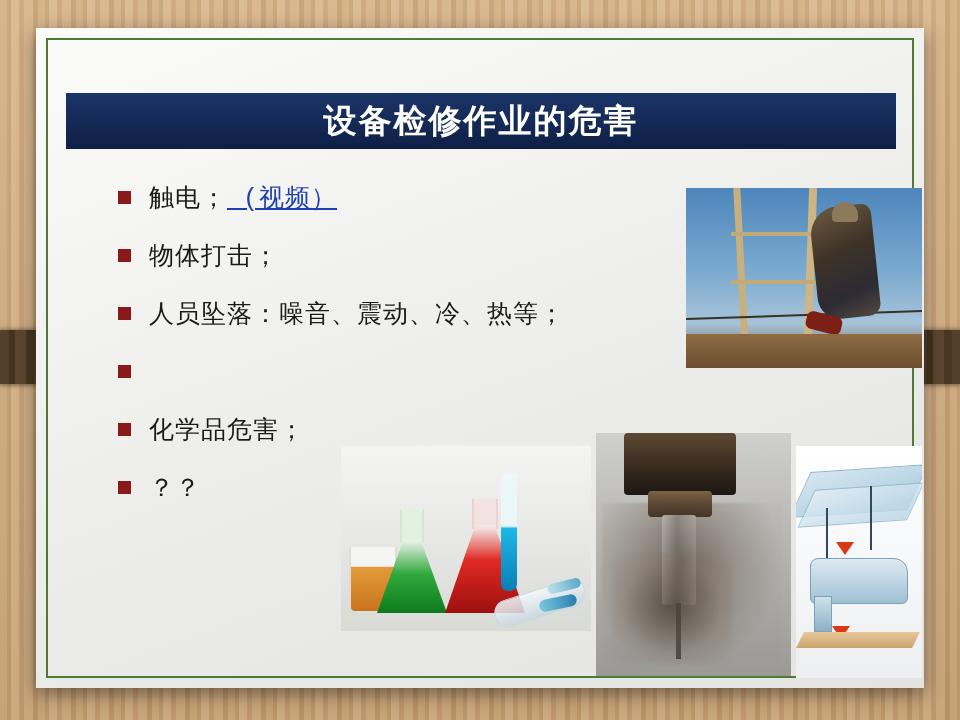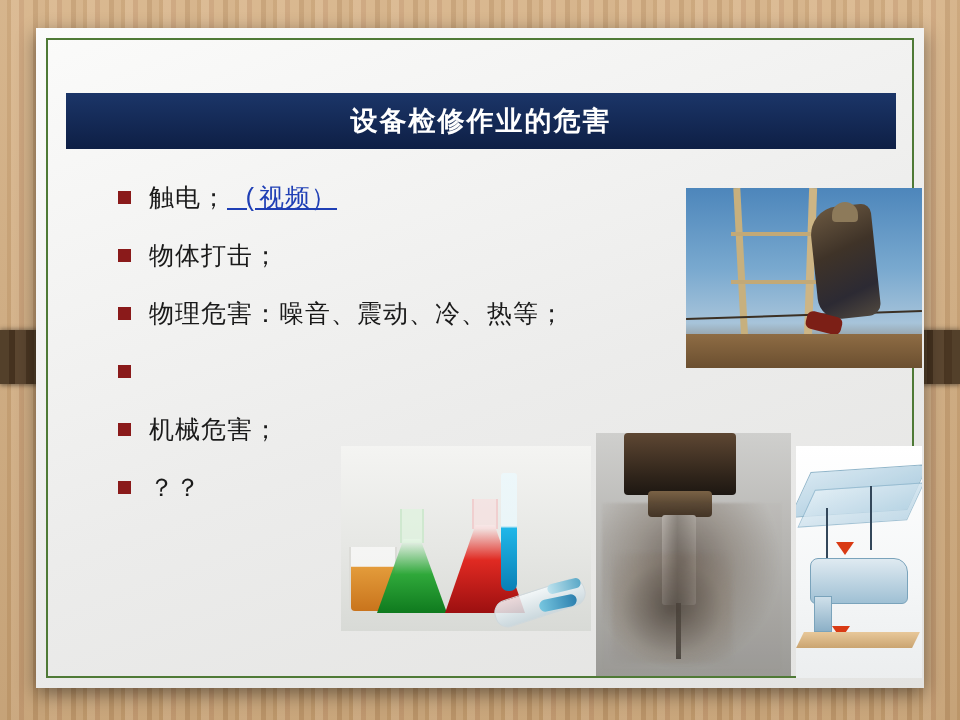--- a/index.html
+++ b/index.html
@@ -73,21 +73,21 @@
     background: #12264f;
     background-image: linear-gradient(180deg, #1b3568 0%, #0e1f45 100%);
     display: flex;
     align-items: center;
     justify-content: center;
   }
   .title-text {
     color: #ffffff;
     font-family: "DejaVu Sans", sans-serif;
     font-weight: bold;
-    font-size: 27px;
+    font-size: 33px;
     letter-spacing: 2px;
     white-space: nowrap;
     text-align: right;
   }
   
   .bullets {
     position: absolute;
     left: 56px;
     top: 140px;
     width: 640px;
@@ -373,30 +373,30 @@
       </div>
 
 
       <div class="bullet-row">
         <span class="bullet-marker"></span>
         <span class="bullet-text">物体打击；</span>
       </div>
 
       <div class="bullet-row">
         <span class="bullet-marker"></span>
-        <span class="bullet-text">物理危害：噪音、震动、冷、热等；</span>
-      </div>
-
-      <div class="bullet-row">
-        <span class="bullet-marker"></span>
-      </div>
-
-      <div class="bullet-row">
-        <span class="bullet-marker"></span>
-        <span class="bullet-text">机械危害；</span>
+        <span class="bullet-text">人员坠落：噪音、震动、冷、热等；</span>
+      </div>
+
+      <div class="bullet-row">
+        <span class="bullet-marker"></span>
+      </div>
+
+      <div class="bullet-row">
+        <span class="bullet-marker"></span>
+        <span class="bullet-text">化学品危害；</span>
       </div>
 
       <div class="bullet-row">
         <span class="bullet-marker"></span>
         <span class="bullet-text">？？</span>
       </div>
 
     </div>
 
     <div class="photo" id="photo-tower">

